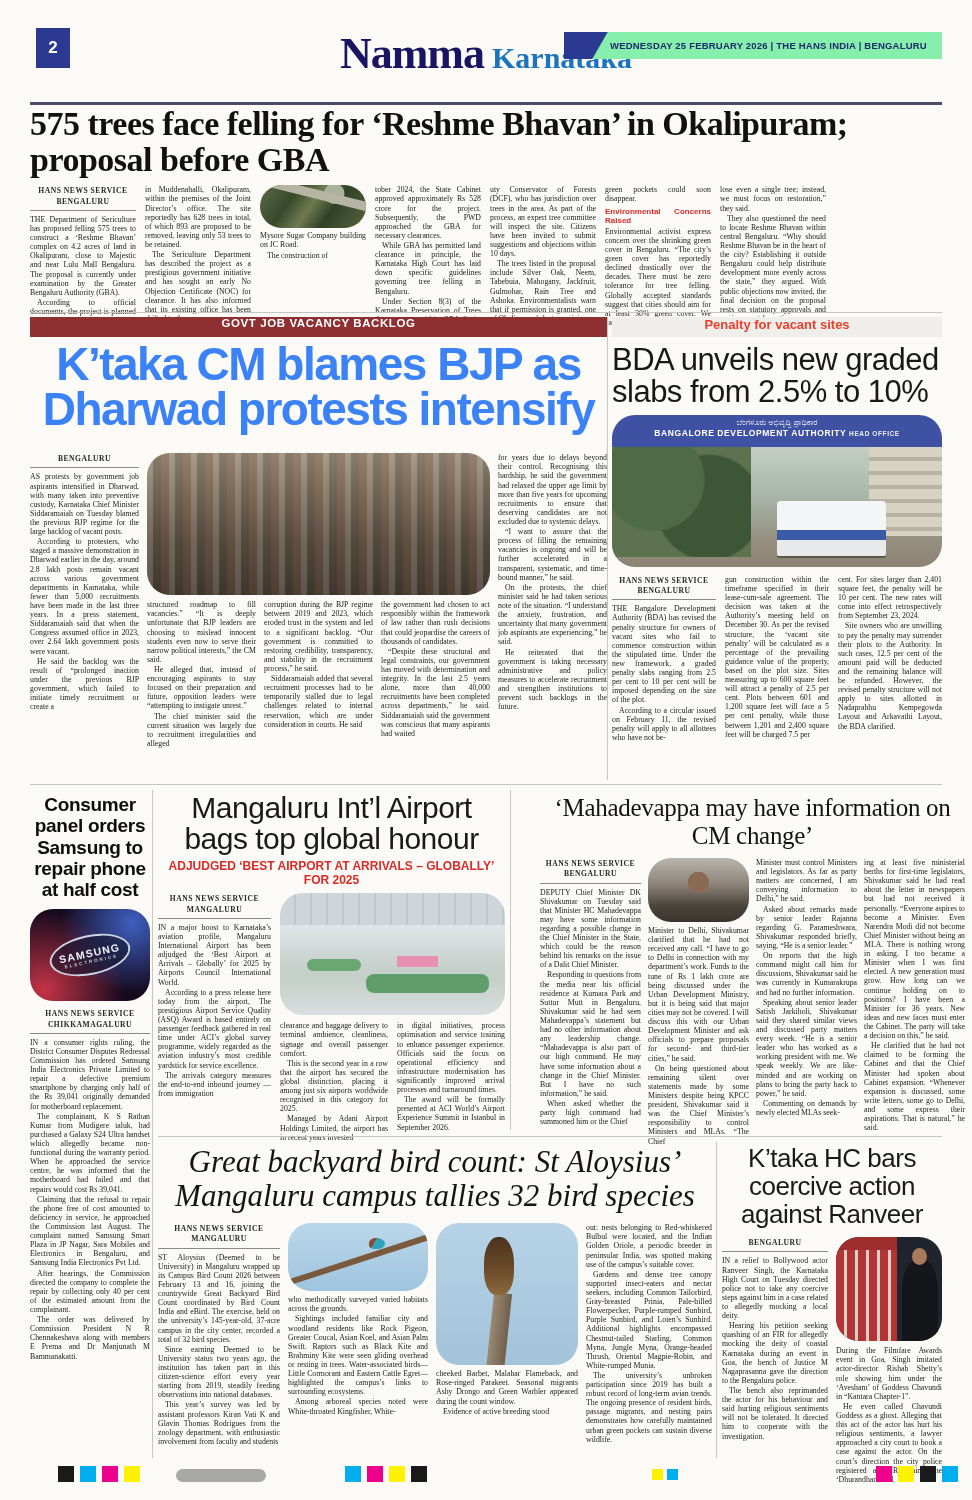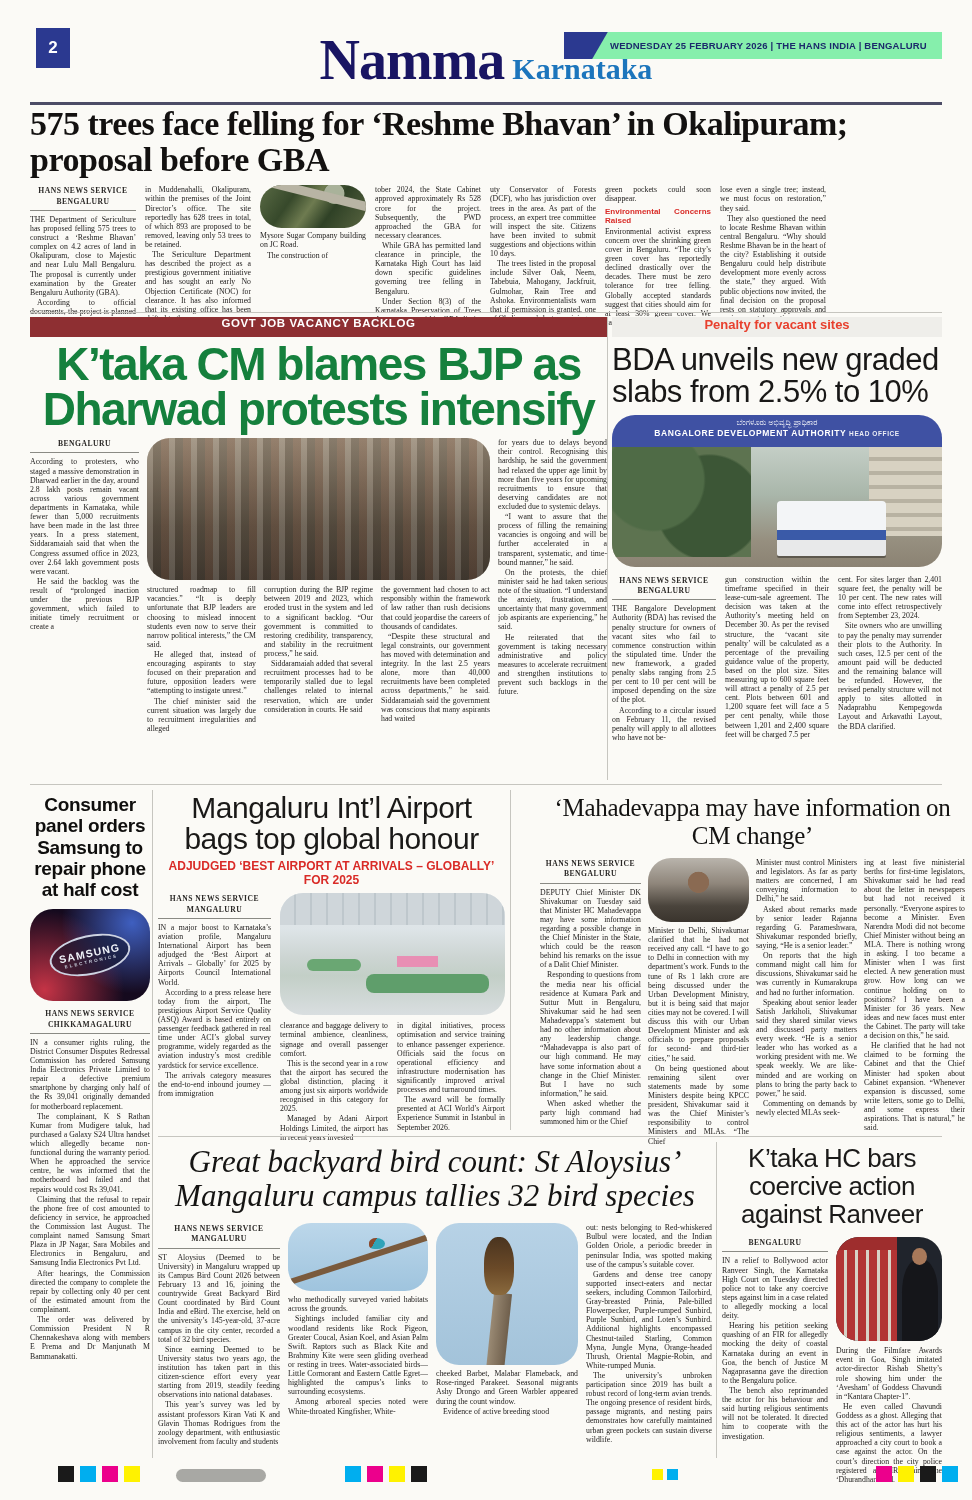--- a/index.html
+++ b/index.html
@@ -13,21 +13,21 @@
   .byline{text-align:center;font-weight:bold;font-size:7.6px;letter-spacing:.5px;line-height:1.35;
           padding:1px 0 3px;border-bottom:1px solid #8a8a84;margin-bottom:4px;color:#2a2826;}
   .vline{position:absolute;width:1px;background:#c6c5bf;}
   .hline{position:absolute;height:1px;background:#c6c5bf;}
   .ph{position:relative;overflow:hidden;border-radius:23px;}
   
   #header{top:12px;left:30px;width:912px;height:90px;border-bottom:3px solid #4c4c66;}
   .pagebox{position:absolute;left:6px;top:16px;width:34px;height:40px;background:#2b3990;color:#fff;
            font:bold 17px "Liberation Sans",sans-serif;display:flex;align-items:center;justify-content:center;}
   .mast{position:absolute;left:0;right:0;top:16px;text-align:center;}
-  .m1{font-family:"Liberation Serif",serif;font-weight:bold;font-size:56px;color:#191563;letter-spacing:-1px;}
+  .m1{font-family:"Liberation Serif",serif;font-weight:bold;font-size:44px;color:#191563;letter-spacing:-1px;}
   .m2{font-family:"Liberation Serif",serif;font-weight:bold;font-size:30px;color:#1c75bc;margin-left:8px;}
   .datebar{position:absolute;right:0;top:20px;width:378px;height:27px;background:#86efac;overflow:hidden;
            display:flex;align-items:center;padding-left:46px;box-sizing:border-box;}
   .ribbon{position:absolute;left:-12px;top:0;width:48px;height:27px;background:#2b3990;transform:skewX(-30deg);}
   .datebar span{font:bold 9.5px "Liberation Sans",sans-serif;color:#1b2a6b;letter-spacing:.2px;position:relative;}
   
   #story-trees{top:106px;left:30px;width:912px;height:204px;}
   .t-head{font:bold 34px/1.05 "Liberation Serif",serif;letter-spacing:-.5px;color:#131110;margin:0 0 8px;}
   .t-cols{display:flex;gap:9px;height:152px;}
   .t-cols .col{flex:0 0 106px;width:106px;height:100%;}
@@ -36,22 +36,22 @@
   .aerial1{background:radial-gradient(circle at 70% 20%,#a9b29a 0 12%,transparent 13%),
            linear-gradient(125deg,#5a6b45 0%,#37492b 30%,#6e7b50 48%,#2f4126 66%,#586440 100%);}
   .aerial2{background:linear-gradient(60deg,#4e5f3c 0%,#2e4023 25%,#66734c 45%,#3a4c2c 65%,#8a8f74 82%,#44552f 100%);}
   .road{position:absolute;left:-10%;top:10%;width:130%;height:9px;background:#b8b4a4;transform:rotate(14deg);}
   .road2{position:absolute;left:55%;top:-10%;width:9px;height:130%;background:#b2ab9b;transform:rotate(18deg);}
   .red-subhead{color:#d92b27;font:bold 8px "Liberation Sans",sans-serif;margin:3px 0 1px;line-height:1.2;}
   
   #story-cm{top:317px;left:30px;width:577px;height:463px;}
   .cm-kicker{height:20px;line-height:20px;background:#8e2f32;color:#fff;text-align:center;
              font:bold 11.5px "Liberation Sans",sans-serif;letter-spacing:.6px;}
-  .cm-head{margin:5px 0 7px;font:bold 46px/0.97 "Liberation Sans",sans-serif;letter-spacing:-1.5px;
-           text-align:center;color:#15803d;}
+  .cm-head{margin:5px 0 22px;font:bold 46px/0.97 "Liberation Sans",sans-serif;letter-spacing:-1.5px;
+           text-align:center;color:#3b82f6;}
   .cm-body{display:flex;gap:8px;height:314px;}
   .cm-body>.col{flex:0 0 109px;width:109px;}
   .cm-mid{flex:0 0 343px;display:flex;flex-direction:column;}
   .protest{height:142px;margin-bottom:5px;
      background:linear-gradient(180deg,#9b8d7a 0%,#7c6f5e 30%,#5d5244 62%,#463d33 100%);}
   .protest:after{content:"";position:absolute;inset:0;
      background:repeating-linear-gradient(90deg,rgba(255,255,255,.12) 0 6px,rgba(0,0,0,.12) 6px 14px,rgba(120,60,40,.15) 14px 22px);}
   .cm-mid-cols{display:flex;gap:8px;flex:1;min-height:0;}
   .cm-mid-cols .col{flex:0 0 109px;width:109px;}
   
@@ -217,20 +217,21 @@
 
   <div class="hline" style="top:312px;left:30px;width:912px;"></div>
 
   <div id="story-cm" class="abs">
     <div class="cm-kicker">GOVT JOB VACANCY BACKLOG</div>
     <h1 class="cm-head">K’taka CM blames BJP as Dharwad protests intensify</h1>
     <div class="cm-body">
       <div class="col">
         <div class="byline"><span>BENGALURU</span></div>
         <div>
+            <p>AS protests by government job aspirants intensified in Dharwad, with many taken into preventive custody, Karnataka Chief Minister Siddaramaiah on Tuesday blamed the previous BJP regime for the large backlog of vacant posts.</p>
             <p>According to protesters, who staged a massive demonstration in Dharwad earlier in the day, around 2.8 lakh posts remain vacant across various government departments in Karnataka, while fewer than 5,000 recruitments have been made in the last three years. In a press statement, Siddaramaiah said that when the Congress assumed office in 2023, over 2.64 lakh government posts were vacant.</p>
             <p>He said the backlog was the result of “prolonged inaction under the previous BJP government, which failed to initiate timely recruitment or create a</p>
           </div>
       </div>
       <div class="cm-mid">
         <div class="ph protest"></div>
         <div class="cm-mid-cols">
           <div class="col">
               <p>structured roadmap to fill vacancies.” “It is deeply unfortunate that BJP leaders are choosing to mislead innocent students even now to serve their narrow political interests,” the CM said.</p>
               <p>He alleged that, instead of encouraging aspirants to stay focused on their preparation and future, opposition leaders were “attempting to instigate unrest.”</p>

